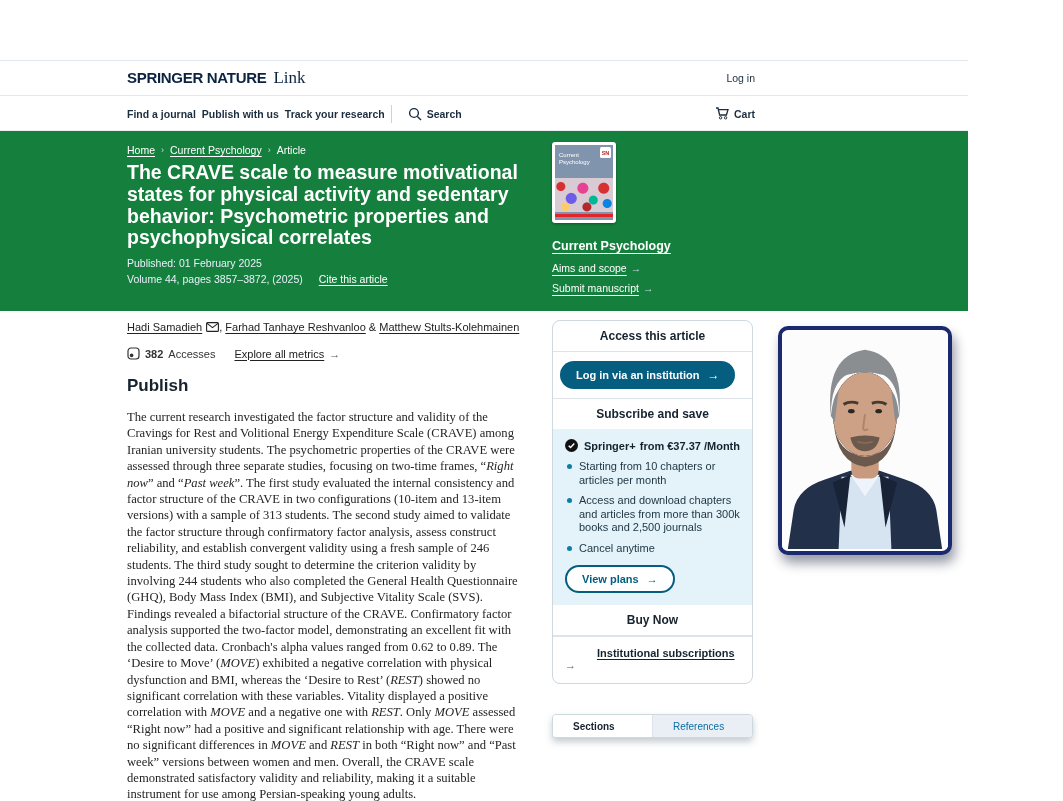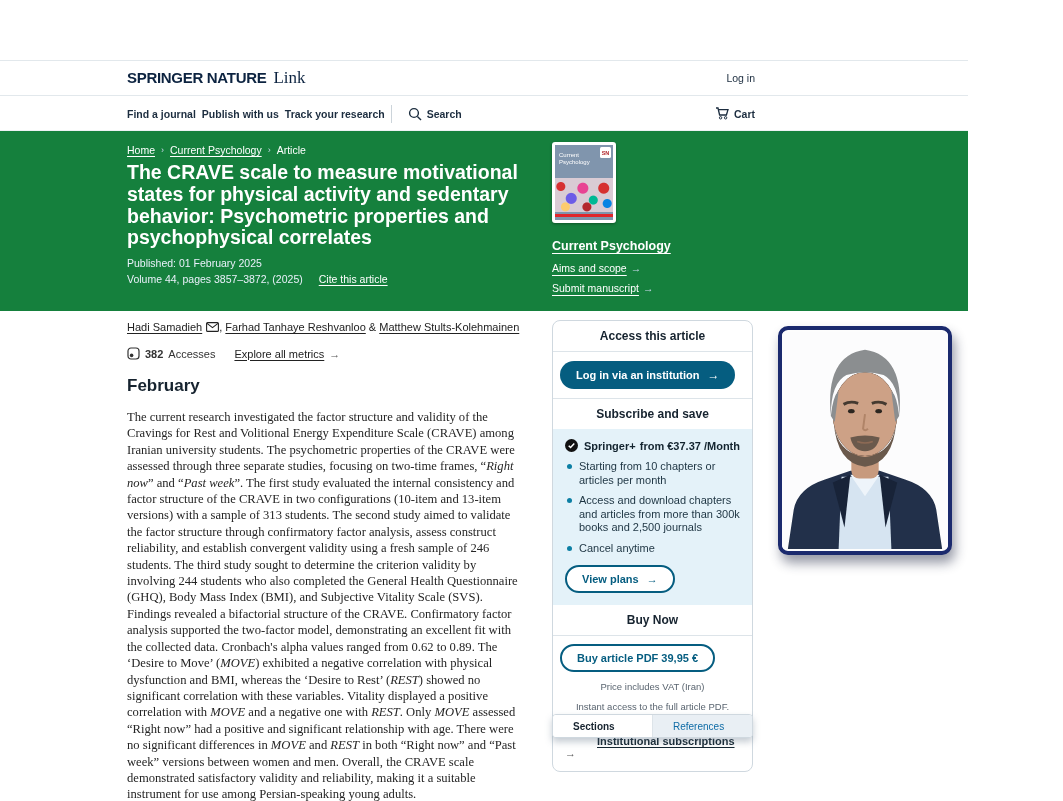--- a/index.html
+++ b/index.html
@@ -221,21 +221,21 @@
           <rect x="1" y="1" width="11" height="11" rx="3" fill="none" stroke="#333" stroke-width="1.2"></rect>
           <circle cx="4.6" cy="8.4" r="1.8" fill="#333"></circle>
         </svg>
     </span>
     <span class="count">382</span>
     <span>Accesses</span>
     <span class="explore">Explore all metrics</span>
     <span class="arrow">→</span>
   </div>
 
-  <h2 class="abstract-heading">February</h2>
+  <h2 class="abstract-heading">Publish</h2>
   <p class="abstract-body"><span>The current research investigated the factor structure and validity of the Cravings for Rest and Volitional Energy Expenditure Scale (CRAVE) among Iranian university students. The psychometric properties of the CRAVE were assessed through three separate studies, focusing on two-time frames, “</span><em>Right now</em><span>” and “</span><em>Past week</em><span>”. The first study evaluated the internal consistency and factor structure of the CRAVE in two configurations (10-item and 13-item versions) with a sample of 313 students. The second study aimed to validate the factor structure through confirmatory factor analysis, assess construct reliability, and establish convergent validity using a fresh sample of 246 students. The third study sought to determine the criterion validity by involving 244 students who also completed the General Health Questionnaire (GHQ), Body Mass Index (BMI), and Subjective Vitality Scale (SVS). Findings revealed a bifactorial structure of the CRAVE. Confirmatory factor analysis supported the two-factor model, demonstrating an excellent fit with the collected data. Cronbach's alpha values ranged from 0.62 to 0.89. The ‘Desire to Move’ (</span><em>MOVE</em><span>) exhibited a negative correlation with physical dysfunction and BMI, whereas the ‘Desire to Rest’ (</span><em>REST</em><span>) showed no significant correlation with these variables. Vitality displayed a positive correlation with </span><em>MOVE</em><span> and a negative one with </span><em>REST</em><span>. Only </span><em>MOVE</em><span> assessed “Right now” had a positive and significant relationship with age. There were no significant differences in </span><em>MOVE</em><span> and </span><em>REST</em><span> in both “Right now” and “Past week” versions between women and men. Overall, the CRAVE scale demonstrated satisfactory validity and reliability, making it a suitable instrument for use among Persian-speaking young adults.</span></p>
 
   <div class="sidebar">
     <div class="sb-header">Access this article</div>
     <div class="sb-divider"></div>
     <div class="sb-login">
       <button class="btn-solid">
         <span>Log in via an institution</span>
         <span class="arrow">→</span>
       </button>
@@ -258,27 +258,20 @@
           <li>Access and download chapters and articles from more than 300k books and 2,500 journals</li>
           <li>Cancel anytime</li>
         </ul>
       <button class="btn-outline">
         <span>View plans</span>
         <span class="arrow">→</span>
       </button>
     </div>
     <div class="sb-header">Buy Now</div>
     <div class="sb-divider"></div>
-    <div class="sb-buy">
-      <button class="btn-outline">
-        <span>Buy article PDF 39,95 €</span>
-      </button>
-      <div class="sb-note">Price includes VAT (Iran)</div>
-      <div class="sb-note">Instant access to the full article PDF.</div>
-    </div>
     <div class="sb-divider"></div>
     <div class="sb-inst">
       <span class="lbl">Institutional subscriptions</span>
       <span class="arrow">→</span>
     </div>
   </div>
 
   <div class="tabs">
     <div class="tab tab-active">Sections</div>
     <div class="tab tab-idle">References</div>

